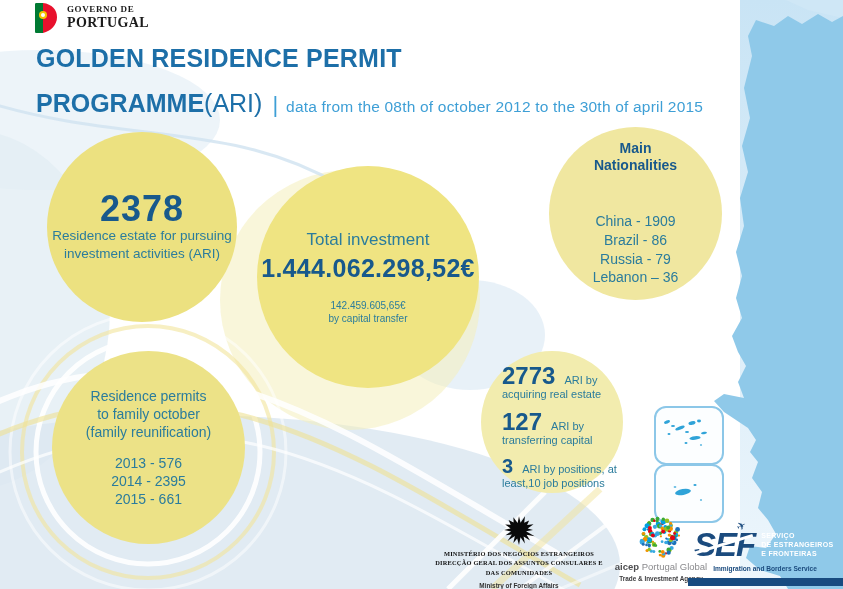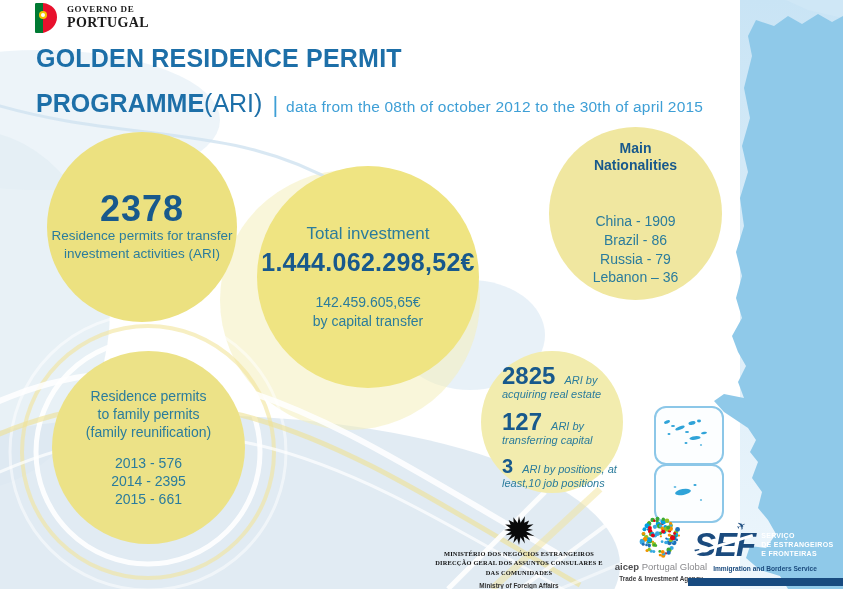--- a/index.html
+++ b/index.html
@@ -33,30 +33,30 @@
   .c-nat{left:549px;top:127px;width:173px;height:173px;background:var(--circle-soft);gap:25px;}
   .c-fam{left:52px;top:351px;width:193px;height:193px;background:var(--circle-yellow3);}
   .c-stats{left:481px;top:351px;width:142px;height:142px;background:var(--circle-pale);}
 
   .num-big{font-size:36px;font-weight:bold;color:var(--navy);letter-spacing:1px;line-height:1;}
   .teal{color:var(--teal);}
   .c-label{font-size:13.5px;line-height:1.3;}
   .c-years{font-size:13.5px;line-height:1.3;margin-top:12px;}
   .c-total .t-label{font-size:17px;margin-bottom:4px;}
   .amount-big{font-size:25px;font-weight:bold;color:var(--navy);letter-spacing:.3px;}
-  .sub-amt{font-size:14px;line-height:1.3;margin-top:16px;}
+  .sub-amt{font-size:10px;line-height:1.3;margin-top:16px;}
   .nat-title{font-size:14px;font-weight:bold;color:var(--navy);line-height:1.25;margin-bottom:12px;}
   .nat-items{font-size:14px;line-height:1.35;}
 
   
   .stats{left:502px;top:364px;width:166px;z-index:3;}
   .stat{margin-bottom:9px;}
   .stat-top{display:flex;align-items:baseline;gap:9px;}
   .stat-num{font-size:24px;font-weight:bold;color:var(--navy);line-height:1;}
-  .stat-lbl{font-size:11px;color:var(--teal);line-height:1.2;font-style:italic;}
+  .stat-lbl{font-size:11px;color:var(--teal);line-height:1.2;}
   .stat:nth-child(3) .stat-num{font-size:20px;}
 
   
   .island-box{position:absolute;width:66px;height:55px;border:2px solid #8CC7E8;border-radius:12px;
               background:#FCFEFF;z-index:2;}
   .ib-1{left:654px;top:406px;}
   .ib-2{left:654px;top:464px;}
 
   
   .footer-item{z-index:4;text-align:center;}
@@ -139,21 +139,21 @@
       <span class="t-bold">PROGRAMME</span>
       <span class="t-paren">(ARI)</span>
       <span class="t-sep">|</span>
       <span class="t-sub">data from the 08th of october 2012 to the 30th of april 2015</span>
     </div>
   </div>
 
   <div class="circle c-ari">
     <div class="num-big">2378</div>
     <div class="c-label teal">
-      <div>Residence permits for transfer</div>
+      <div>Residence estate for pursuing</div>
       <div>investment activities (ARI)</div>
     </div>
   </div>
 
   <div class="circle c-total">
     <div class="t-label teal">Total investment</div>
     <div class="amount-big">1.444.062.298,52€</div>
     <div class="sub-amt teal">
       <div>142.459.605,65€</div>
       <div>by capital transfer</div>
@@ -169,35 +169,35 @@
       <div>China - 1909</div>
       <div>Brazil  - 86</div>
       <div>Russia - 79</div>
       <div>Lebanon – 36</div>
     </div>
   </div>
 
   <div class="circle c-fam">
     <div class="c-label teal" style="font-size:14px">
       <div>Residence permits</div>
-      <div>to family permits</div>
+      <div>to family october</div>
       <div>(family reunification)</div>
     </div>
     <div class="c-years teal" style="font-size:14px">
       <div>2013 - 576</div>
       <div>2014 - 2395</div>
       <div>2015 - 661</div>
     </div>
   </div>
 
   <div class="circle c-stats"></div>
   <div class="abs stats">
     <div class="stat">
       <div class="stat-top">
-        <span class="stat-num">2825</span>
+        <span class="stat-num">2773</span>
         <span class="stat-lbl">ARI by</span>
       </div>
       <div class="stat-lbl">acquiring real estate</div>
     </div>
     <div class="stat">
       <div class="stat-top">
         <span class="stat-num">127</span>
         <span class="stat-lbl">ARI by</span>
       </div>
       <div class="stat-lbl">transferring capital</div>

